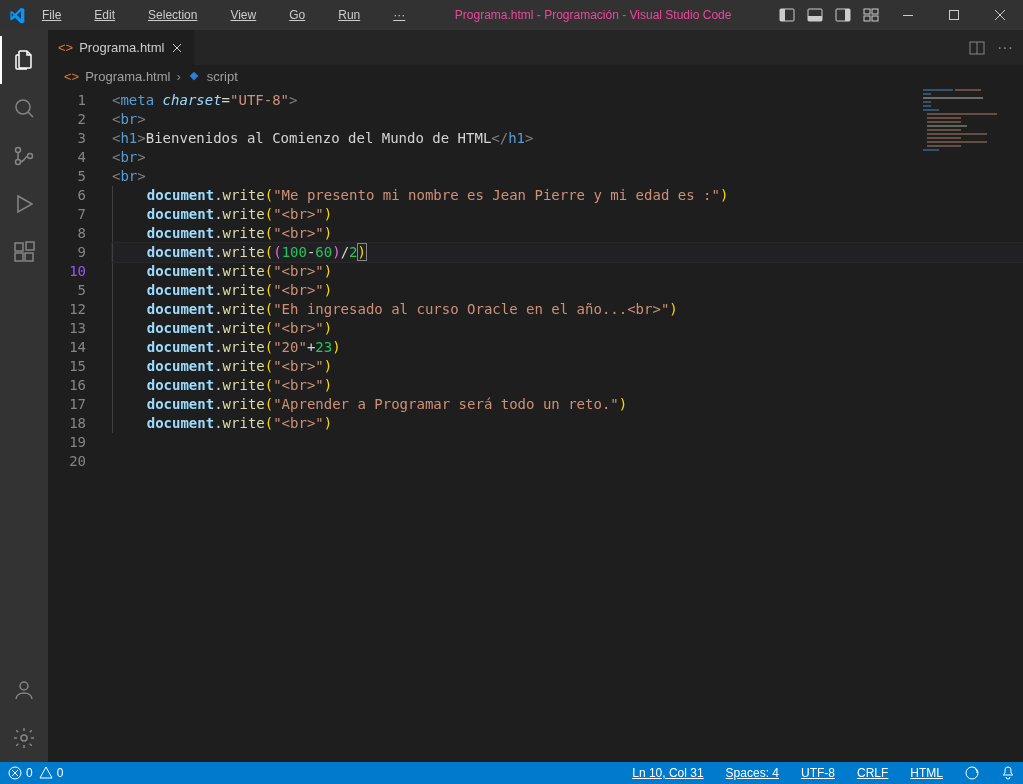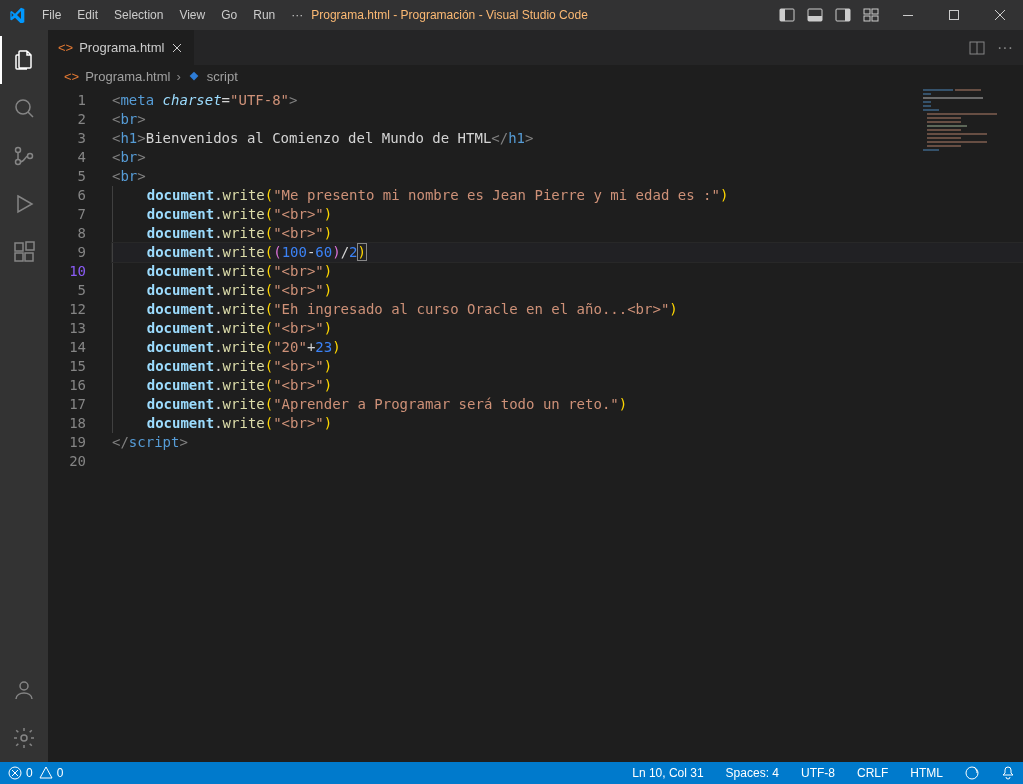--- a/index.html
+++ b/index.html
@@ -12,23 +12,23 @@
   position: relative;
 }
 .titlebar {
   height: 30px;
   background: #323233;
   display: flex;
   align-items: center;
   font-size: 12px;
 }
 .titlebar .logo { width: 34px; display:flex; align-items:center; justify-content:center; }
-.titlebar .menu { display: flex; gap: 0; }
+.titlebar .menu { display: flex; gap: 17px; text-decoration: underline; }
 .titlebar .menu-item { padding: 0 8px; cursor: default; color:#cccccc; }
-.titlebar .title { flex: 1; text-align: left; color:#fdba74; }
+.titlebar .title { flex: 1; text-align: center; color:#ec4899; }
 .titlebar .controls { display: flex; gap: 0; }
 .titlebar .ctl { width: 28px; height: 30px; display:flex; align-items:center; justify-content:center; }
 .titlebar .win-ctl { width: 46px; height:30px; display:flex; align-items:center; justify-content:center; }
 
 .main {
   display: flex;
   height: 732px;
 }
 .activitybar {
   width: 48px;
@@ -112,37 +112,37 @@
 }
 
 
 .pun { color:#808080; }
 .tag { color:#569cd6; }
 .attr-name { color:#9cdcfe;font-style:italic; }
 .attr-val { color:#ce9178; }
 .obj { color:#9cdcfe;font-weight:bold; }
 .fn { color:#dcdcaa; }
 .str { color:#ce9178; }
-.num { color:#3b82f6; }
+.num { color:#22c55e; }
 .brk1 { color:#ffd700; }
 .brk2 { color:#da70d6; }
 .white { color:#d4d4d4; }
 
 .statusbar {
   height: 22px;
   background:#007acc;
   color:#ffffff;
   display:flex;
   align-items:center;
   font-size:12px;
   padding: 0 8px;
   gap: 8px;
 }
 .statusbar .left { display:flex; gap:6px; align-items:center; }
-.statusbar .right { margin-left:auto; display:flex; gap: 22px; align-items:center; }
+.statusbar .right { margin-left:auto; display:flex; gap: 22px; align-items:center;text-decoration:underline; }
 .statusbar .item { display:flex; align-items:center; gap:4px; }
 
 svg { display:block; }
 </style>
 </head>
 <body>
 
 <div class="titlebar">
   <div class="logo">
     <svg width="16" height="16" viewBox="0 0 24 24">
@@ -322,21 +322,20 @@
 <div class="line cur"><span class="indent-guide">    </span><span class="obj">document</span><span class="white">.</span><span class="fn">write</span><span class="brk1">(</span><span class="brk2">(</span><span class="num">100</span><span class="white">-</span><span class="num">60</span><span class="brk2">)</span><span class="white">/</span><span class="num">2</span><span class="brk1" style="outline:1px solid #888">)</span></div>
 <div class="line"><span class="indent-guide">    </span><span class="obj">document</span><span class="white">.</span><span class="fn">write</span><span class="brk1">(</span><span class="str">"&lt;br&gt;"</span><span class="brk1">)</span></div>
 <div class="line"><span class="indent-guide">    </span><span class="obj">document</span><span class="white">.</span><span class="fn">write</span><span class="brk1">(</span><span class="str">"&lt;br&gt;"</span><span class="brk1">)</span></div>
 <div class="line"><span class="indent-guide">    </span><span class="obj">document</span><span class="white">.</span><span class="fn">write</span><span class="brk1">(</span><span class="str">"Eh ingresado al curso Oracle en el año...&lt;br&gt;"</span><span class="brk1">)</span></div>
 <div class="line"><span class="indent-guide">    </span><span class="obj">document</span><span class="white">.</span><span class="fn">write</span><span class="brk1">(</span><span class="str">"&lt;br&gt;"</span><span class="brk1">)</span></div>
 <div class="line"><span class="indent-guide">    </span><span class="obj">document</span><span class="white">.</span><span class="fn">write</span><span class="brk1">(</span><span class="str">"20"</span><span class="white">+</span><span class="num">23</span><span class="brk1">)</span></div>
 <div class="line"><span class="indent-guide">    </span><span class="obj">document</span><span class="white">.</span><span class="fn">write</span><span class="brk1">(</span><span class="str">"&lt;br&gt;"</span><span class="brk1">)</span></div>
 <div class="line"><span class="indent-guide">    </span><span class="obj">document</span><span class="white">.</span><span class="fn">write</span><span class="brk1">(</span><span class="str">"&lt;br&gt;"</span><span class="brk1">)</span></div>
 <div class="line"><span class="indent-guide">    </span><span class="obj">document</span><span class="white">.</span><span class="fn">write</span><span class="brk1">(</span><span class="str">"Aprender a Programar será todo un reto."</span><span class="brk1">)</span></div>
 <div class="line"><span class="indent-guide">    </span><span class="obj">document</span><span class="white">.</span><span class="fn">write</span><span class="brk1">(</span><span class="str">"&lt;br&gt;"</span><span class="brk1">)</span></div>
-<div class="line"><span class="pun">&lt;/</span><span class="tag">script</span><span class="pun">&gt;</span></div>
       </div>
 
       <div class="minimap">
         <svg width="96" height="70">
           <rect width="96" height="70" fill="#1e1e1e"></rect>
           <g opacity="0.7">
             <rect x="2" y="2" width="30" height="2" fill="#569cd6"></rect>
               <rect x="34" y="2" width="26" height="2" fill="#ce9178"></rect>
             <rect x="2" y="6" width="8" height="2" fill="#569cd6"></rect>
             <rect x="2" y="10" width="60" height="2" fill="#d4d4d4"></rect>

